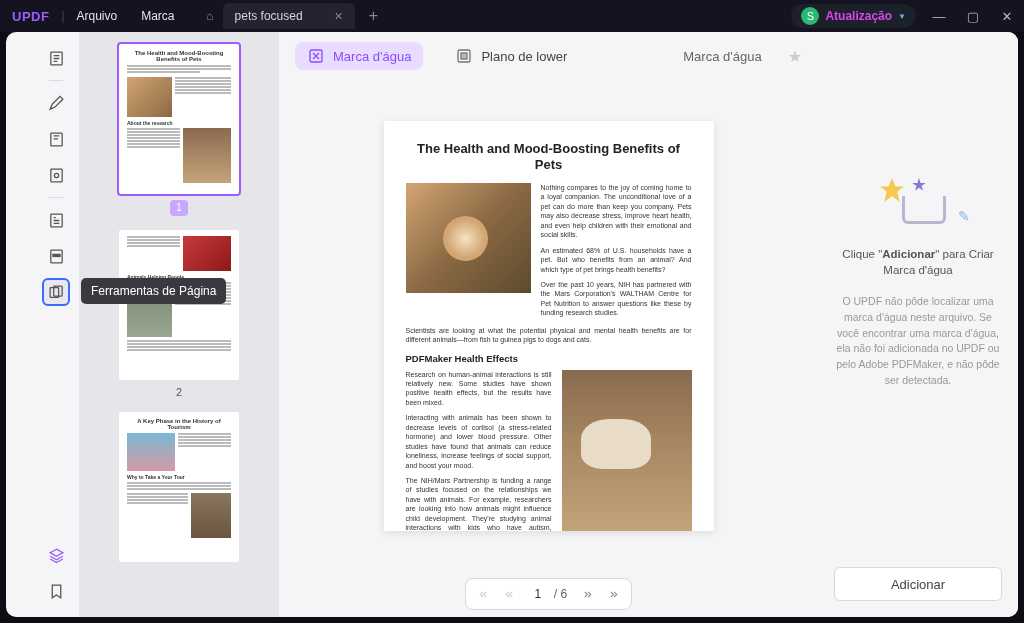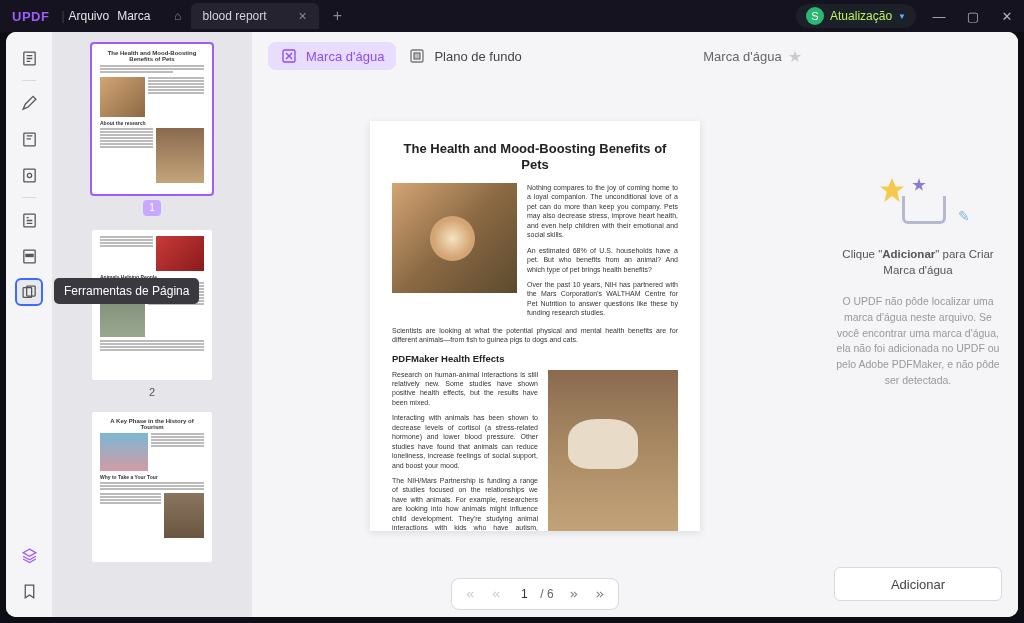--- a/index.html
+++ b/index.html
@@ -1,38 +1,38 @@
 <!DOCTYPE html>
 <html><head>
 <meta charset="utf-8">
 <style>
 * { box-sizing: border-box; margin: 0; padding: 0; }
 body { font-family: -apple-system, "Segoe UI", Arial, sans-serif; background: #0d0d16; width: 1024px; height: 623px; overflow: hidden; }
 
 
 .titlebar { height: 32px; background: #14131f; display: flex; align-items: center; color: #e4e4e8; font-size: 12px; }
 .logo { color: #9e5cff; font-weight: 700; font-size: 13px; padding: 0 12px; letter-spacing: .5px; }
-.menu-item { padding: 0 4px; cursor: pointer; }
+.menu-item { padding: 0 12px; cursor: pointer; }
 .tab-area { display: flex; align-items: center; height: 100%; margin-left: 10px; }
 .home-tab { width: 26px; height: 100%; display: flex; align-items: center; justify-content: center; color: #888; }
 .doc-tab { background: #24232f; height: 26px; display: flex; align-items: center; padding: 0 12px; border-radius: 6px 6px 0 0; gap: 32px; color: #d4d4da; font-size: 12px; position: relative; }
 .doc-tab .tclose { color: #888; font-size: 14px; }
 .newtab { margin-left: 8px; color: #888; font-size: 16px; padding: 0 6px; }
 .tb-spacer { flex: 1; }
 .user-badge { display: flex; align-items: center; gap: 6px; background: #1c2028; padding: 3px 10px; border-radius: 12px; margin-right: 6px; }
 .avatar { width: 18px; height: 18px; border-radius: 50%; background: #2bb874; color: #fff; font-size: 11px; display: flex; align-items: center; justify-content: center; }
-.upd { color: #bef264; font-size: 12px; }
+.upd { color: #d946ef; font-size: 12px; font-weight: bold; }
 .tri { color: #4fb4ff; font-size: 8px; }
 .winbtn { color: #b3b3c0; width: 34px; text-align: center; font-size: 13px; cursor: pointer; }
 
 
 .app-frame { position: absolute; top: 32px; left: 6px; right: 6px; bottom: 6px; background: #f5f5f7; border-radius: 10px; display: flex; overflow: hidden; }
 
 
-.rail { width: 46px; background: #f5f5f7; display: flex; flex-direction: column; align-items: center; padding-top: 12px; gap: 8px; position: relative; }
+.rail { width: 46px; background: #f5f5f7; display: flex; flex-direction: column; align-items: center; padding-top: 12px; gap: 8px; position: relative; margin-left: 27px; }
 .rail-btn { width: 28px; height: 28px; border-radius: 6px; display: flex; align-items: center; justify-content: center; color: #555; cursor: pointer; }
 .rail-btn svg { width: 17px; height: 17px; }
 .rail-sep { width: 14px; height: 1px; background: #d8d8de; }
 .rail-bottom { margin-top: auto; margin-bottom: 12px; display: flex; flex-direction: column; gap: 8px; align-items: center; }
 .rail-highlight { border: 2px solid #3b6cff; border-radius: 6px; background: #e8e8ee; }
 .layers-icon { color: #9e5cff; }
 
 .tooltip { position: absolute; left: 48px; top: 246px; background: #3a3940; color: #fff; padding: 6px 10px; border-radius: 5px; font-size: 12px; white-space: nowrap; z-index: 10; }
 
 
@@ -43,21 +43,21 @@
 .pg-num { text-align: center; font-size: 11px; color: #555; margin: 6px 0 14px; }
 .thumb-content { padding: 6px 8px; font-size: 4px; color: #333; }
 .thumb-title { font-size: 6px; font-weight: 700; text-align: center; margin-bottom: 3px; }
 .thumb-row { display: flex; gap: 3px; margin-bottom: 3px; }
 .thumb-img { background: #568; flex-shrink: 0; }
 .thumb-text { flex: 1; line-height: 1.2; font-size: 3.5px; color: #666; overflow: hidden; }
 .tline { height: 2px; background: #bbb; margin-bottom: 1px; }
 
 
 .center { flex: 1; display: flex; flex-direction: column; background: #f5f5f7; }
-.toolbar { height: 48px; display: flex; align-items: center; justify-content: center; padding: 0 16px; }
+.toolbar { height: 48px; display: flex; align-items: center; justify-content: center; gap: 20px; padding: 0 16px; }
 .tool { display: flex; align-items: center; gap: 8px; padding: 5px 12px; border-radius: 8px; font-size: 13px; color: #444; cursor: pointer; }
 .tool.active { background: #e9ddff; color: #8b4cff; }
 .tool-icon { width: 18px; height: 18px; display: flex; align-items: center; justify-content: center; }
 .tool.hl { border: 2px solid #3b6cff; border-radius: 8px; }
 .toolbar .panel-title { margin-left: auto; margin-right: 6px; color: #666; font-size: 13px; }
 .star-btn { color: #ccc; font-size: 16px; }
 
 .doc-viewport { flex: 1; display: flex; align-items: center; justify-content: center; overflow: hidden; }
 .doc { width: 330px; height: 410px; background: #fff; box-shadow: 0 2px 8px rgba(0,0,0,.1); padding: 20px 22px; font-size: 7.5px; color: #222; overflow: hidden; }
 .doc h1 { font-size: 13px; text-align: center; font-weight: 700; margin-bottom: 10px; line-height: 1.25; }
@@ -95,21 +95,21 @@
 <body>
 
 <div class="titlebar">
   <div class="logo">UPDF</div>
   <div style="color:#444;">|</div>
   <div class="menu-item">Arquivo</div>
   <div class="menu-item">Marca</div>
   <div class="tab-area">
     <div class="home-tab">⌂</div>
     <div class="doc-tab">
-      <span>blood report</span>
+      <span>pets focused</span>
       <span class="tclose">×</span>
     </div>
     <div class="newtab">+</div>
   </div>
   <div class="tb-spacer"></div>
   <div class="user-badge">
     <div class="avatar">S</div>
     <span class="upd">Atualização</span>
     <span class="tri">▼</span>
   </div>
@@ -290,21 +290,21 @@
           </span>
         <span>Marca d'água</span>
       </div>
       <div class="tool">
         <span class="tool-icon">
             <svg viewBox="0 0 24 24" fill="none" stroke="#777" stroke-width="1.8">
               <rect x="4" y="4" width="16" height="16" rx="2"></rect>
               <rect x="8" y="8" width="8" height="8" fill="#bbb"></rect>
             </svg>
           </span>
-        <span>Plano de fundo</span>
+        <span>Plano de lower</span>
       </div>
       <span class="panel-title">Marca d'água</span>
       <span class="star-btn">★</span>
     </div>
 
     <div class="doc-viewport">
       <div class="doc">
         <h1>The Health and Mood-Boosting Benefits of Pets</h1>
         <div class="row1">
           <div class="cat"></div>

